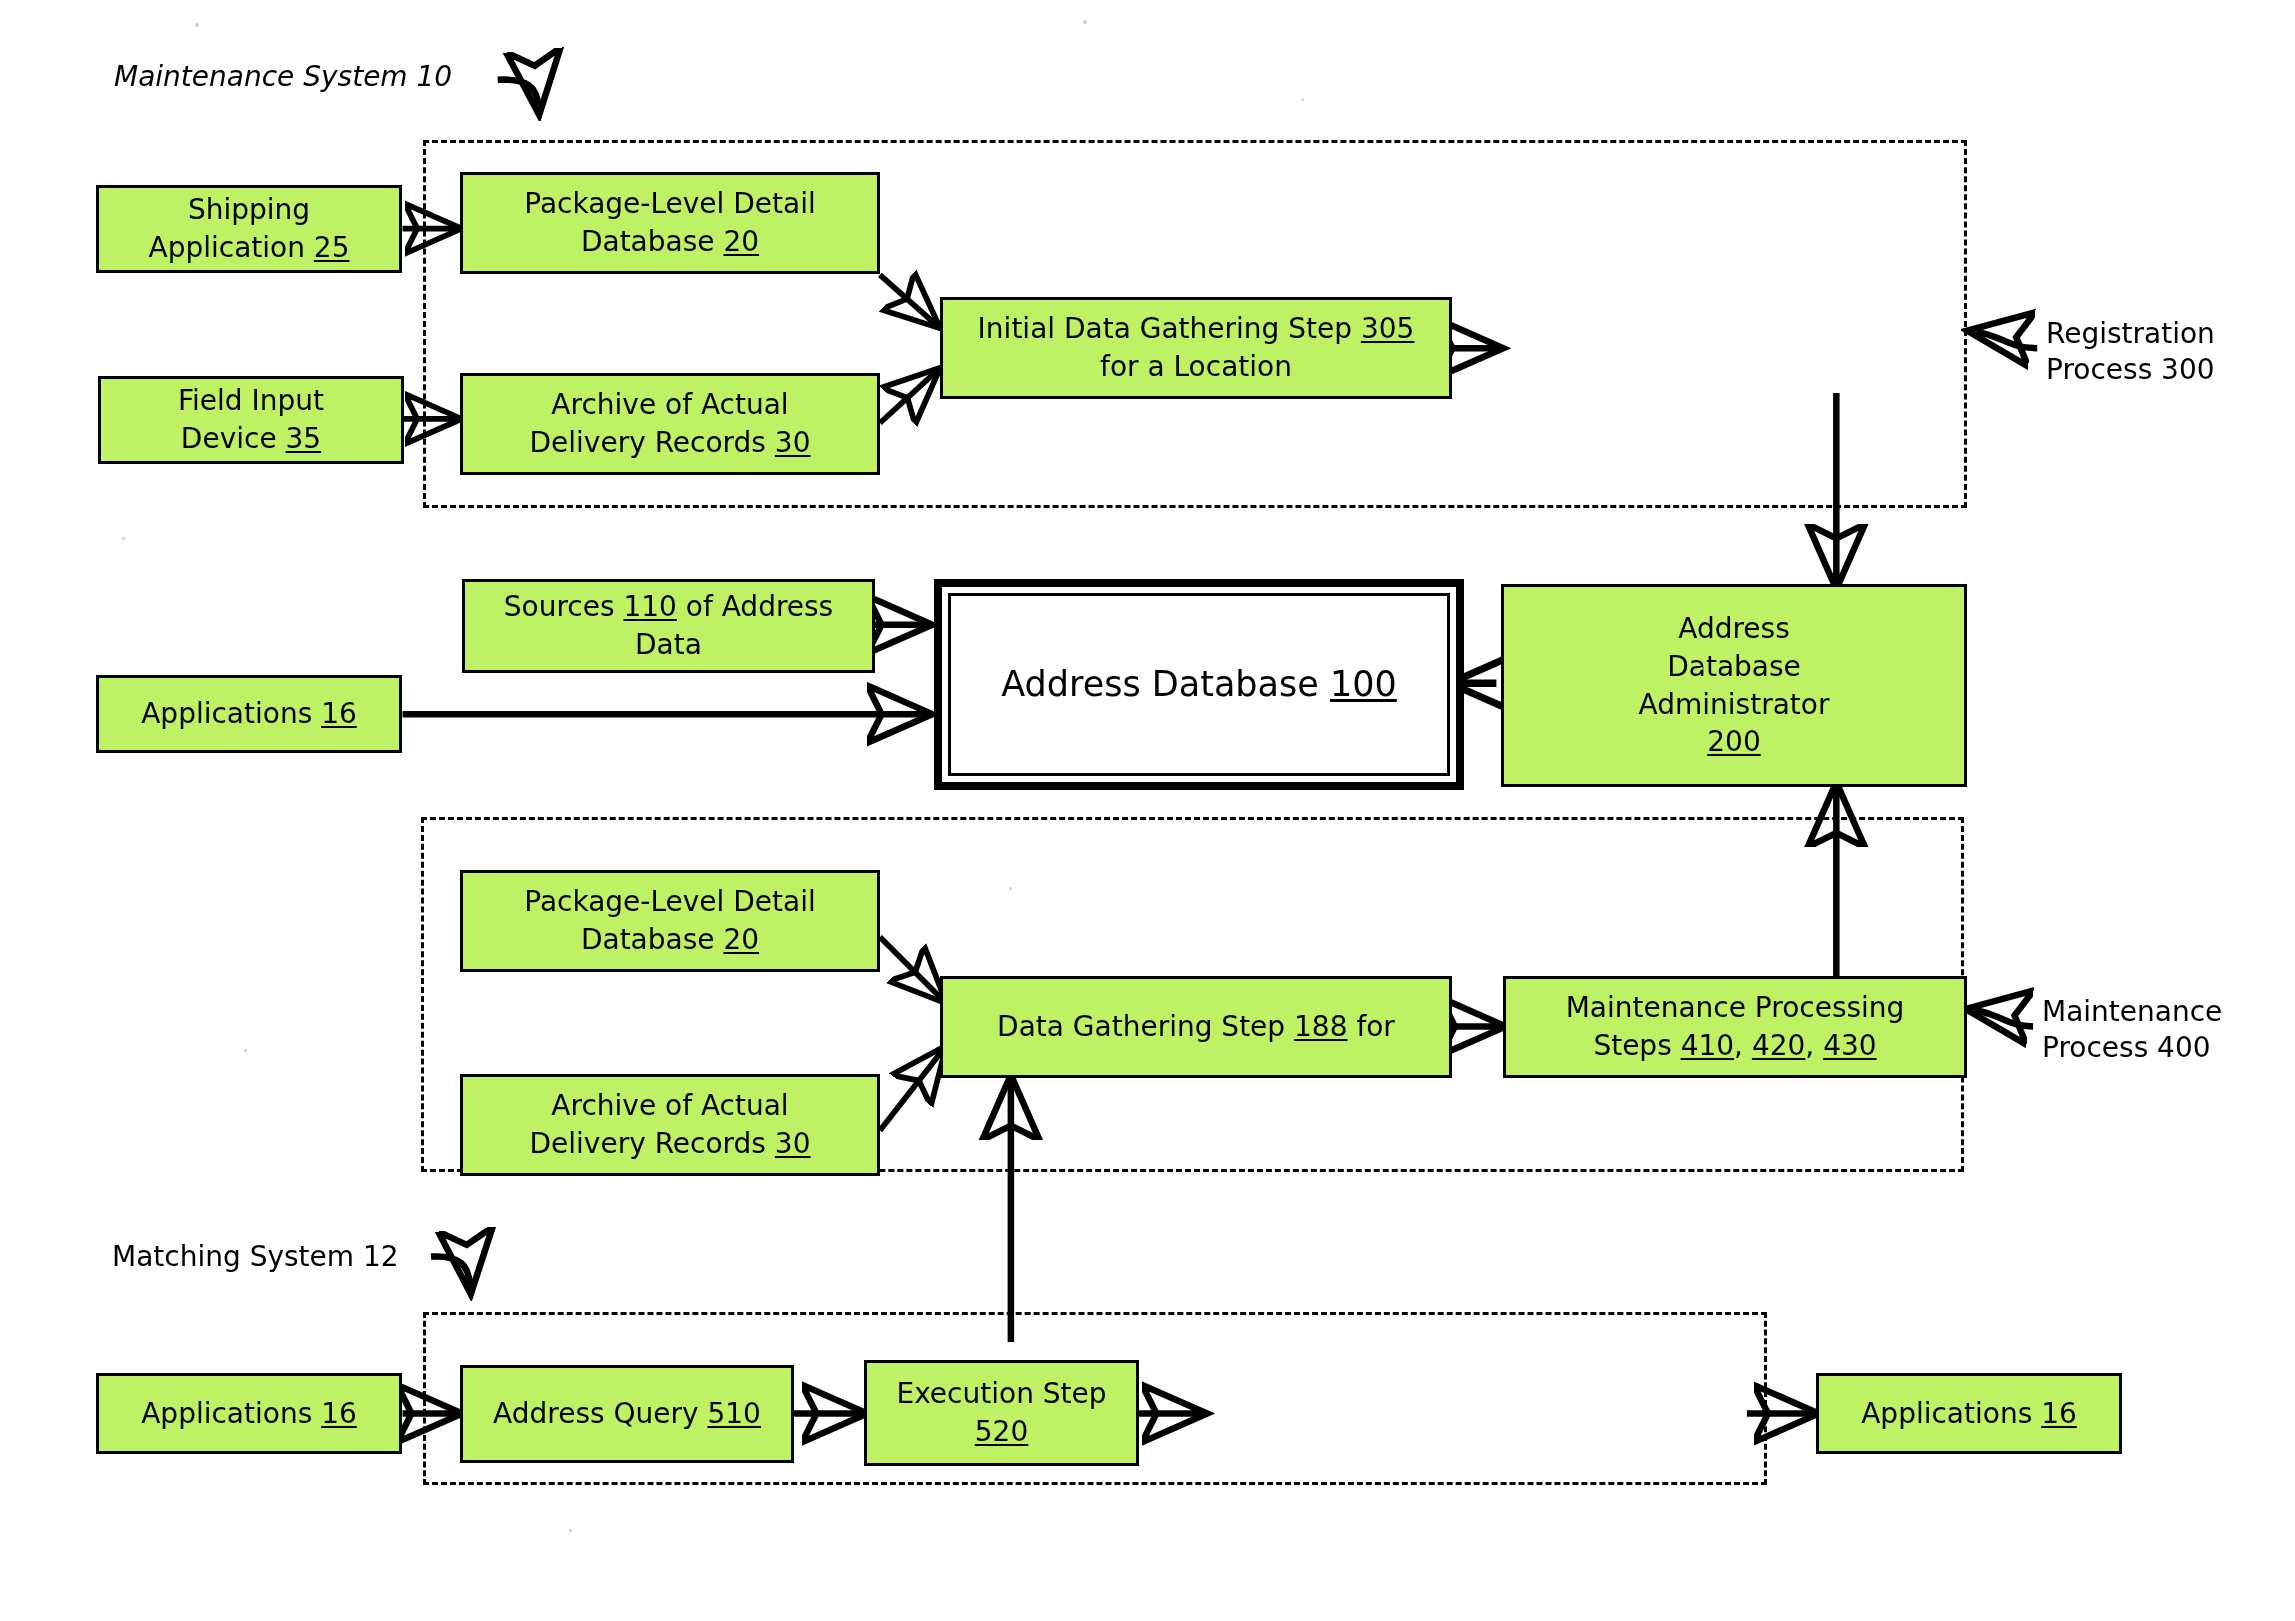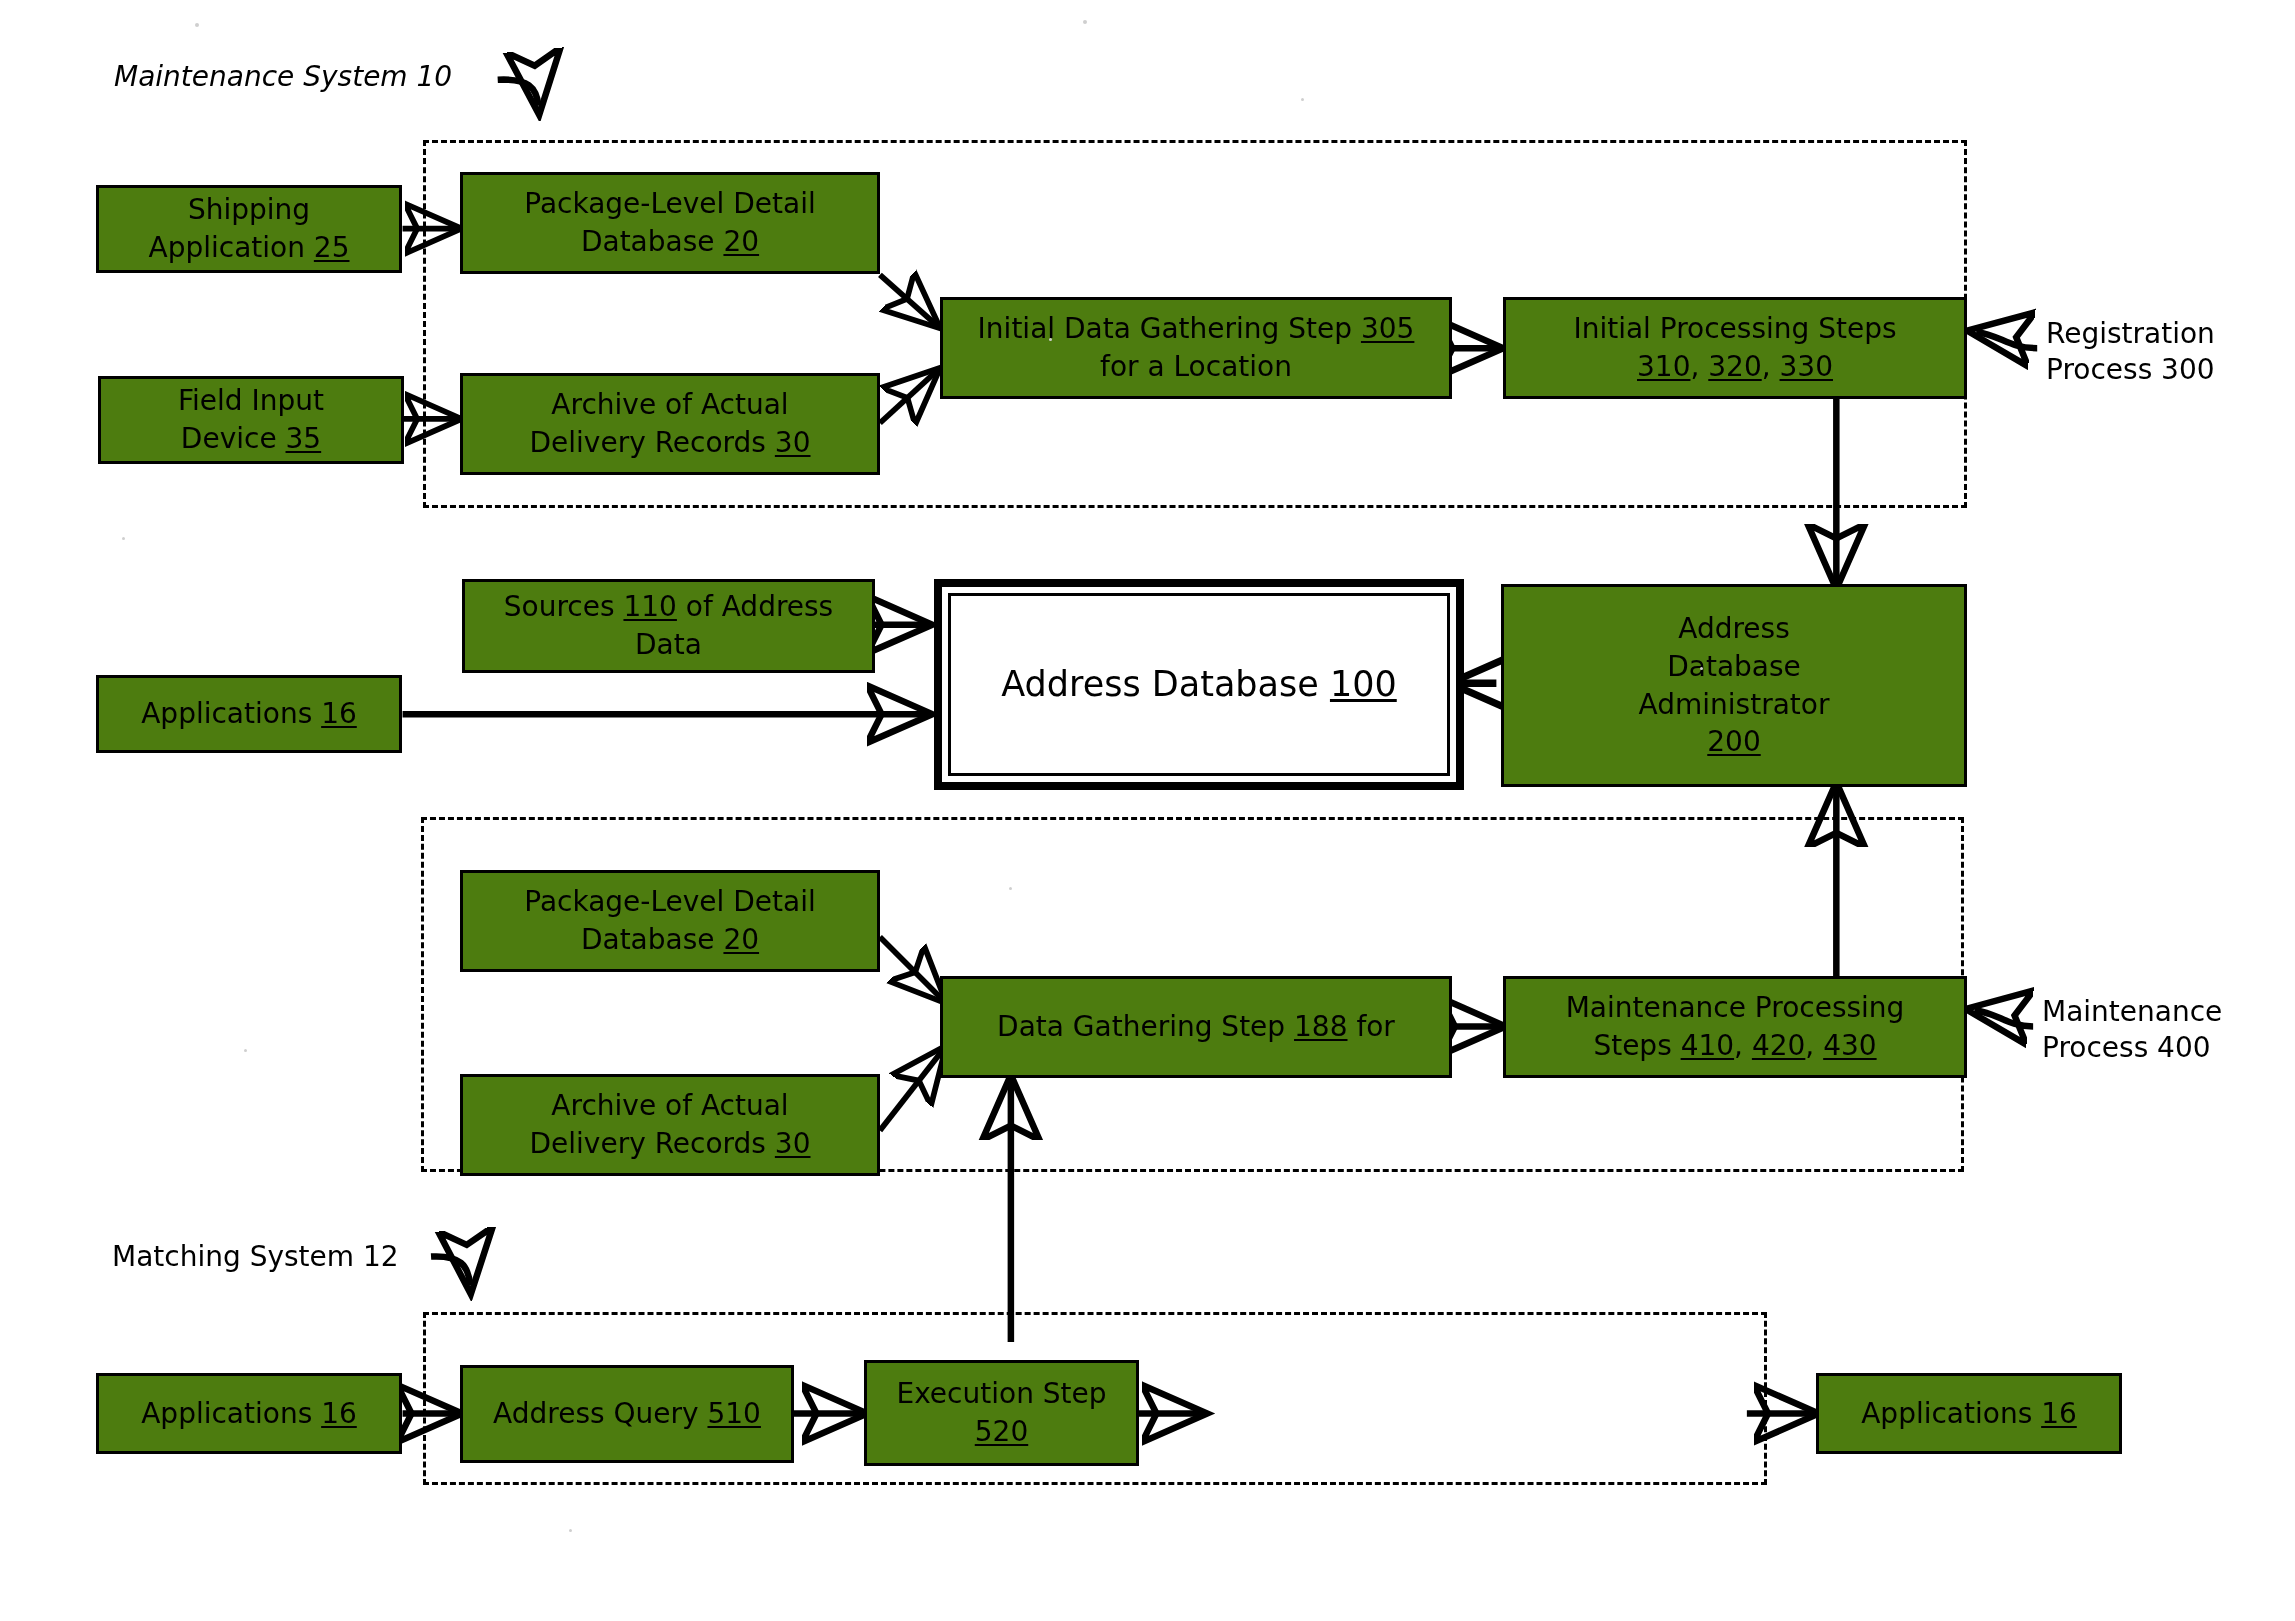--- a/index.html
+++ b/index.html
@@ -3,21 +3,21 @@
 <meta charset="utf-8">
 <style>
   html,body{margin:0;padding:0;background:#ffffff;}
   body{font-family:"DejaVu Sans", sans-serif;}
   #stage{position:relative;width:2295px;height:1621px;background:#fff;overflow:hidden;}
 
   
   .box{
     position:absolute;
     border:3.3px solid #000;
-    background:#4d7c0f;
+    background:#bef264;
     display:flex;align-items:center;justify-content:center;
     text-align:center;
     box-sizing:border-box;
     color:#000;
     line-height:1.34;
     font-size:28px;
     padding:3.3px 8.1px;
   }
   .box .t{display:block;}
   .u{text-decoration:underline;text-underline-offset:3.3px;}
@@ -169,26 +169,20 @@
     </span>
   </div>
 
   <div class="box" style="left:940px;top:297px;width:512px;height:102px;">
     <span>
       <span class="t"><span>Initial Data Gathering Step </span><span class="u">305</span></span>
       <span class="t">for a Location</span>
     </span>
   </div>
 
-  <div class="box" style="left:1503px;top:297px;width:464px;height:102px;">
-    <span>
-      <span class="t">Initial Processing Steps</span>
-      <span class="t"><span class="u">310</span>, <span class="u">320</span>, <span class="u">330</span></span>
-    </span>
-  </div>
 
   <div class="box" style="left:462px;top:579px;width:413px;height:94px;">
     <span>
       <span class="t"><span>Sources </span><span class="u">110</span><span> of Address</span></span>
       <span class="t">Data</span>
     </span>
   </div>
 
   <div class="box" style="left:96px;top:675px;width:306px;height:78px;">
     <span class="t"><span>Applications </span><span class="u">16</span></span>

